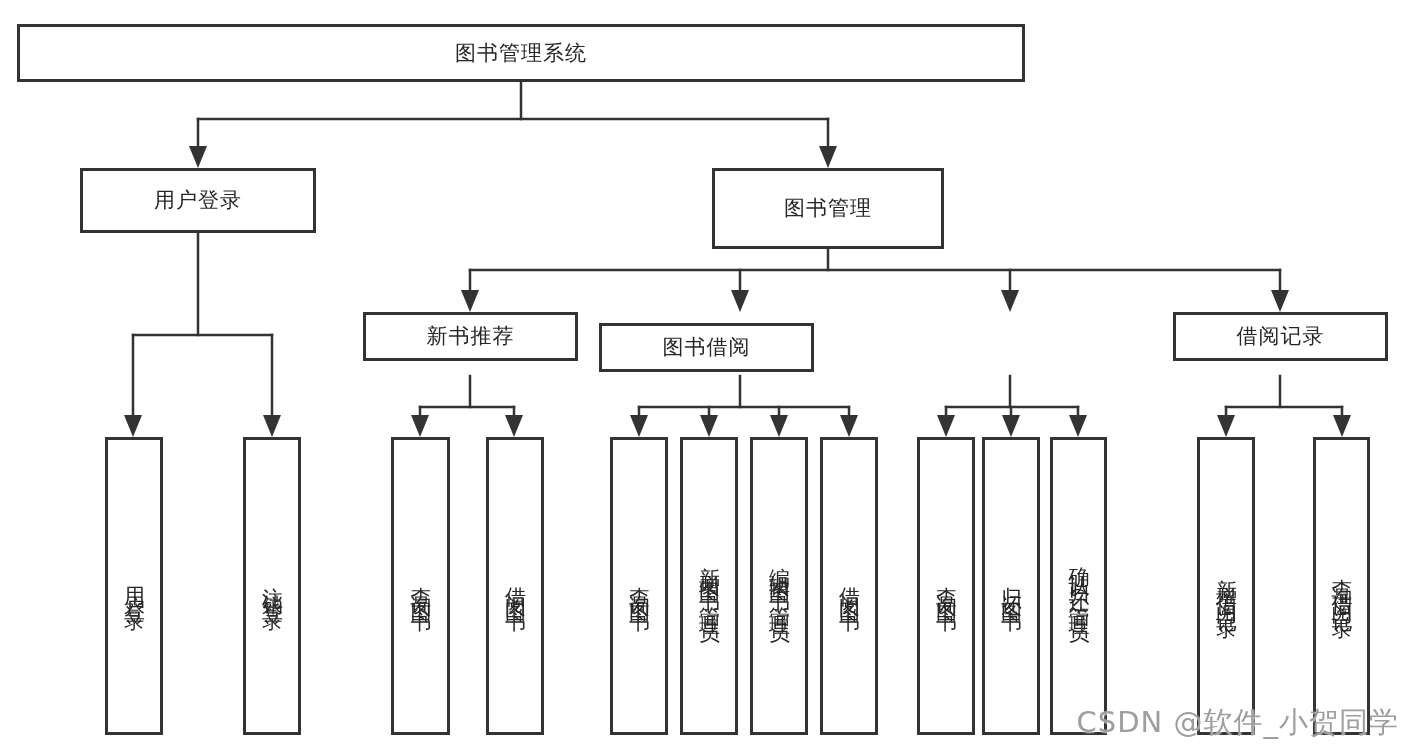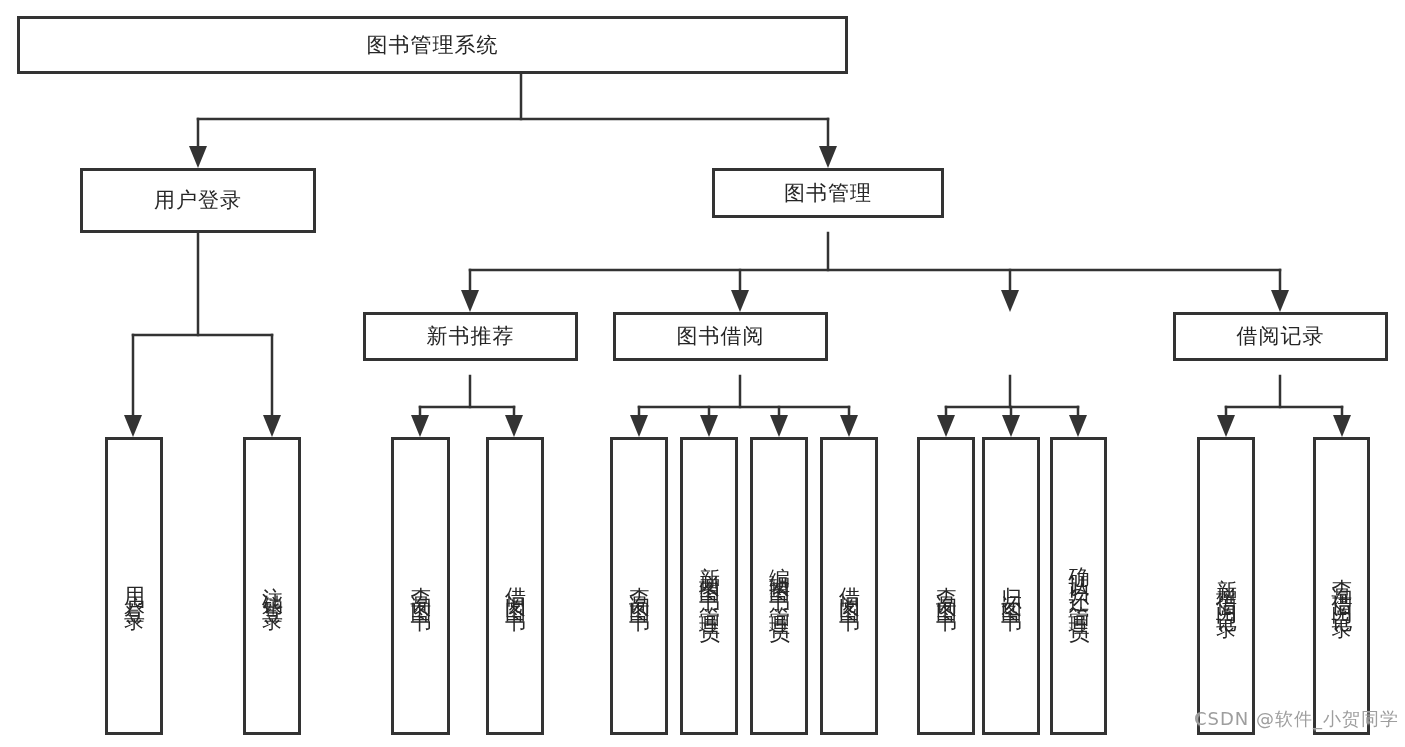--- a/index.html
+++ b/index.html
@@ -28,50 +28,50 @@
   }
   .hnode span{white-space:nowrap;letter-spacing:1px;}
   .vnode span{
     writing-mode:vertical-rl;
     text-orientation:mixed;
     letter-spacing:8px;
     line-height:1;
     white-space:nowrap;
   }
   
-  .n-root{left:17px;top:16px;width:831px;height:58px;}
+  .n-root{left:17px;top:24px;width:1008px;height:58px;}
   
   .n-l2-login{left:80px;top:168px;width:236px;height:65px;}
-  .n-l2-mgmt{left:712px;top:168px;width:232px;height:50px;}
+  .n-l2-mgmt{left:712px;top:168px;width:232px;height:81px;}
   
   .n-l3{top:312px;width:215px;height:49px;}
   .n-l3-rec{left:363px;}
-  .n-l3-bor{left:613px;}
+  .n-l3-bor{left:599px;margin-top:11px;}
   .n-l3-cur{left:903px;}
   .n-l3-rcd{left:1173px;}
   
   .vnode{top:437px;width:58px;height:298px;}
   .n-g1c1{left:105px;}
   .n-g1c2{left:243px;}
   .n-g2c1{left:391px;width:59px;}
   .n-g2c2{left:486px;}
   .n-g3c1{left:610px;}
   .n-g3c2{left:680px;}
   .n-g3c3{left:750px;}
   .n-g3c4{left:820px;}
   .n-g4c1{left:917px;}
   .n-g4c2{left:982px;}
   .n-g4c3{left:1050px;width:57px;}
   .n-g5c1{left:1197px;}
   .n-g5c2{left:1313px;width:57px;}
   .watermark{
     position:absolute;
     right:6px;
-    bottom:16px;
-    font-size:18px;
+    bottom:4px;
+    font-size:29px;
     color:var(--watermark);
     text-shadow:1px 1px 2px rgba(255,255,255,0.85);
     letter-spacing:1px;
     z-index:5;
     white-space:nowrap;
     margin-top:24px;
   }
 </style>
 </head>
 <body>

